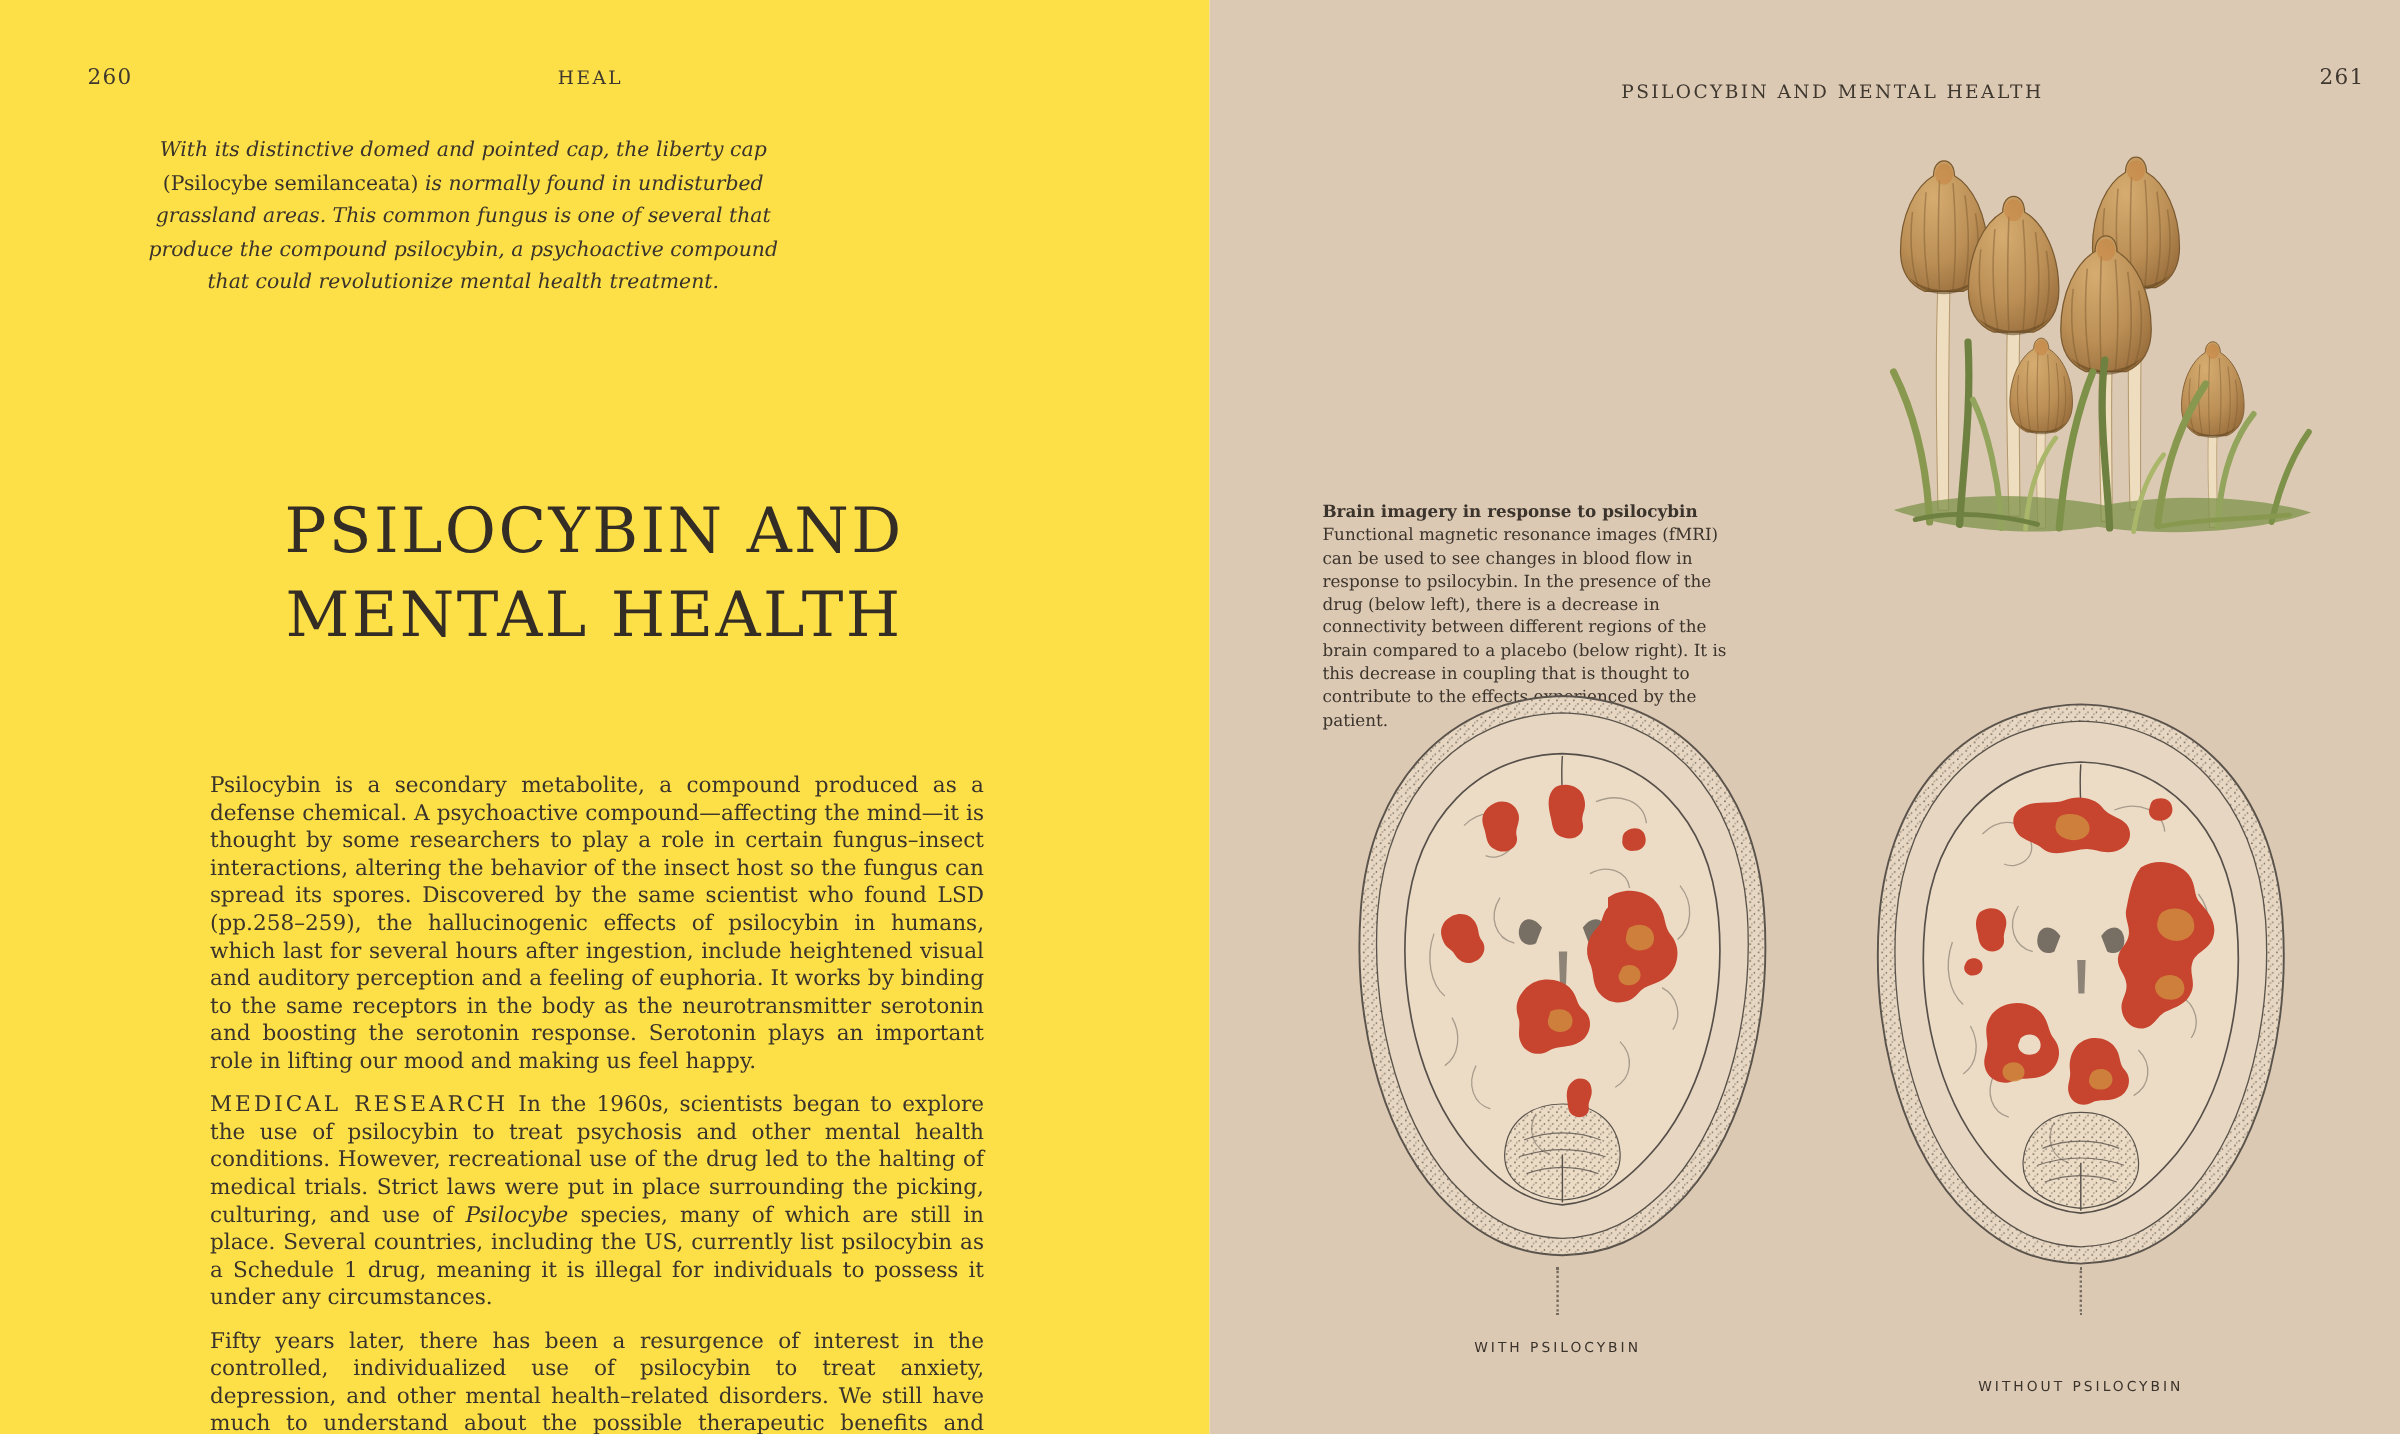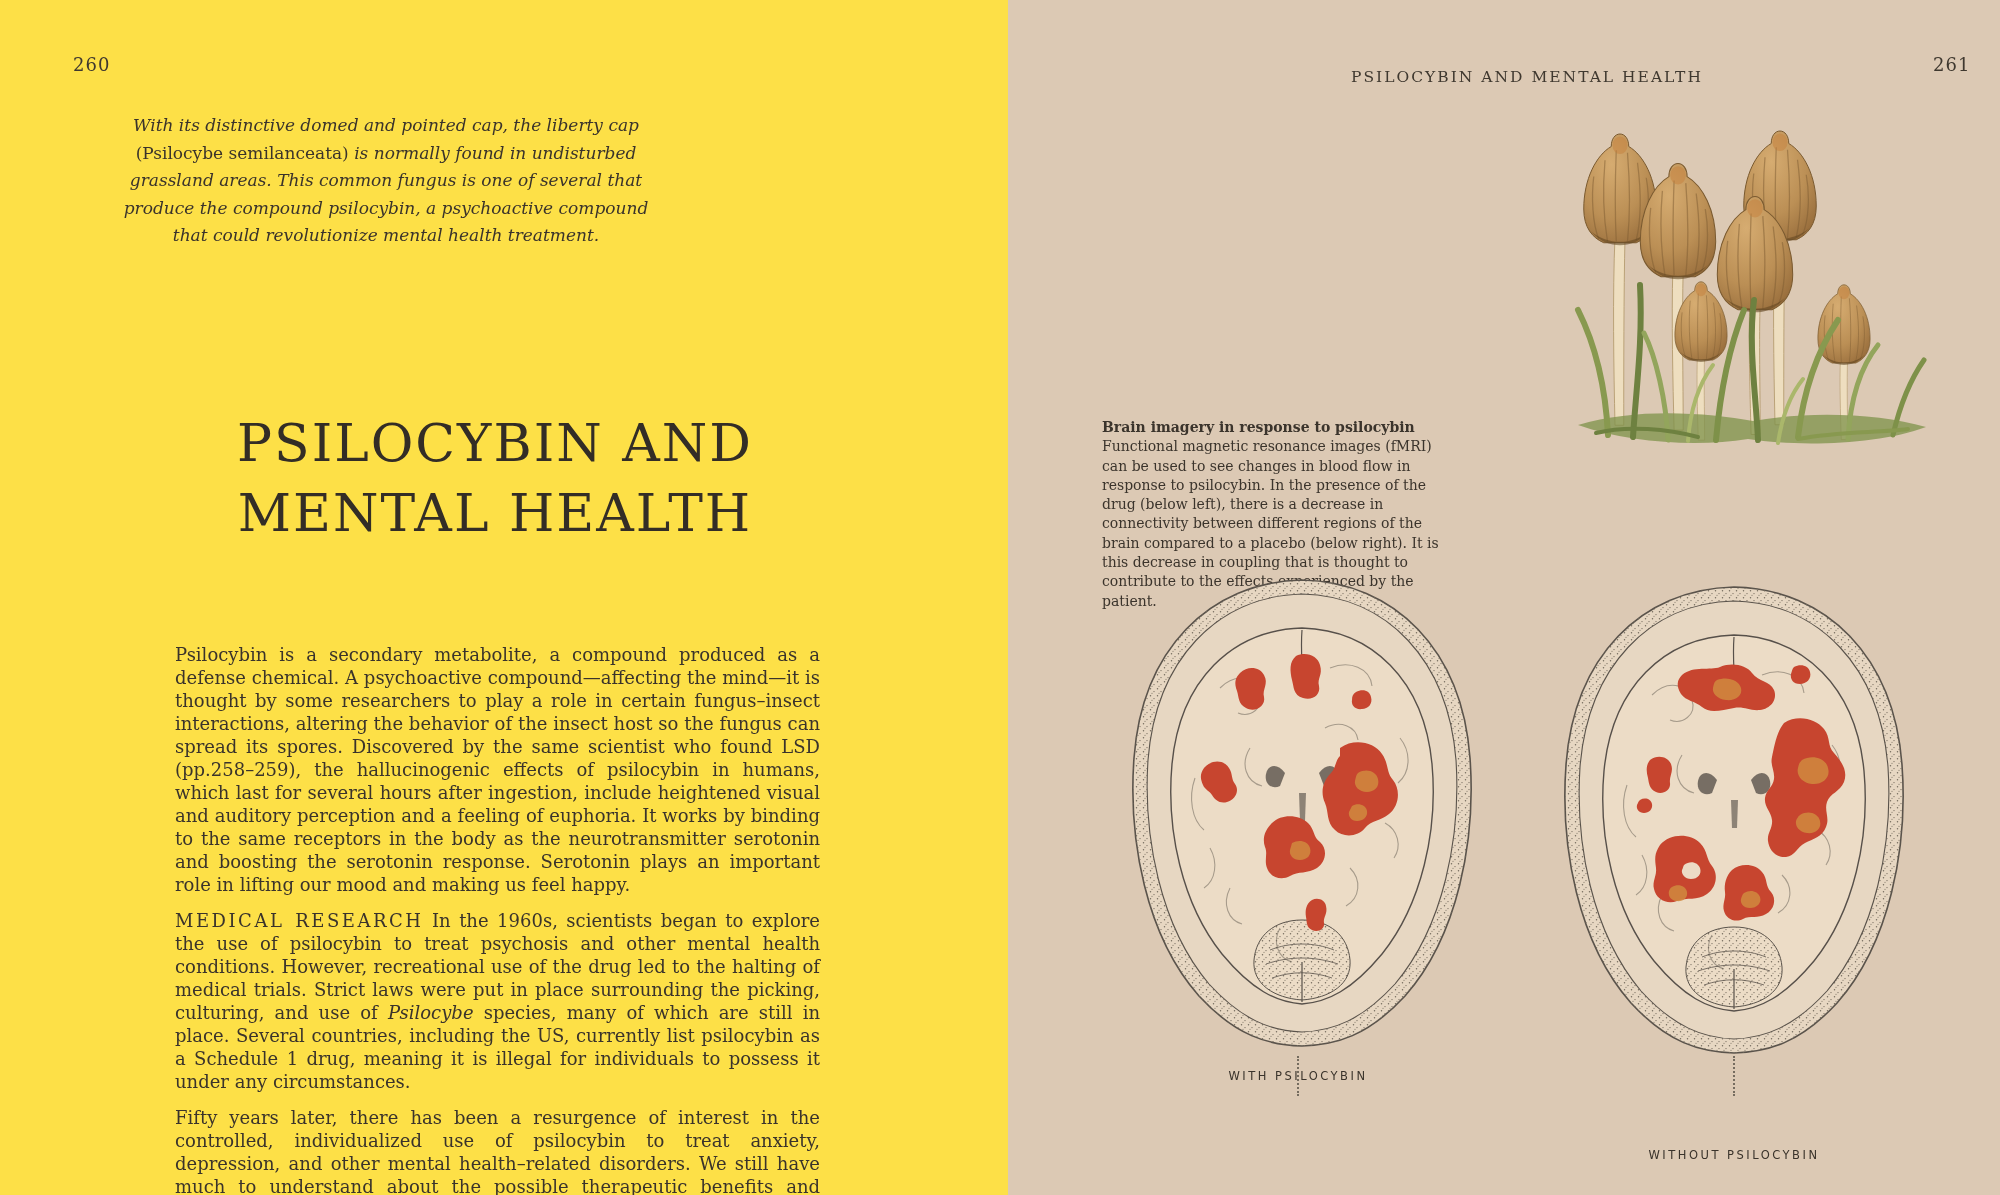--- a/index.html
+++ b/index.html
@@ -41,20 +41,21 @@
     color:#3a332b;text-align:center;width:300px;
   }
   .dot-line{width:0;height:40px;border-left:2px dotted #756c5f;}
   svg{display:block;}
 </style>
 </head>
 <body>
 
 <div class="page page-left">
   <div class="abs folio" style="left:73px;top:54px;">260</div>
+  <div class="abs running-head" style="left:192px;top:56px;width:600px;">HEAL</div>
 
   <div class="abs intro" style="left:105px;top:112px;width:562px;">
     <span>With its distinctive domed and pointed cap, the liberty cap </span><span class="roman">(Psilocybe semilanceata)</span><span> is normally found in undisturbed grassland areas. This common fungus is one of several that produce the compound psilocybin, a psychoactive compound that could revolutionize mental health treatment.</span>
   </div>
 
   <div class="abs chapter-title" style="left:95px;top:408px;width:800px;">
     <div>PSILOCYBIN AND</div>
     <div>MENTAL HEALTH</div>
   </div>
 
@@ -227,15 +228,15 @@
       <path d="M128,270 c10,-12 30,-12 40,-2 c8,8 6,16 12,23 c7,9 4,22 -5,28 c-10,7 -20,3 -30,7 c-10,4 -21,-2 -23,-12 c-2,-8 3,-13 2,-21 c-1,-9 -2,-14 4,-23 z M152,290 c6,-5 14,-3 16,3 c2,6 -2,11 -9,11 c-6,0 -10,-5 -9,-9 c1,-2 1,-3 2,-5 z" fill="#c7452f" fill-rule="evenodd"></path>
       <path d="M140,312 c6,-4 14,-1 15,5 c1,6 -4,10 -11,9 c-6,-1 -8,-6 -7,-10 c1,-2 1,-3 3,-4 z" fill="#d08a3e" opacity="0.85"></path>
       <path d="M200,295 c9,-8 24,-6 30,2 c6,7 3,14 9,20 c6,7 3,18 -5,22 c-8,5 -16,1 -23,5 c-8,4 -17,0 -19,-8 c-2,-7 2,-12 1,-19 c-1,-8 1,-16 7,-22 z" fill="#c7452f"></path>
       <path d="M212,318 c6,-4 14,-2 16,4 c2,6 -3,11 -10,11 c-7,0 -10,-5 -9,-9 c1,-3 1,-4 3,-6 z" fill="#d08a3e" opacity="0.85"></path>
     </g>
   </svg>
 
   <div class="abs dot-line" style="left:289px;top:1056px;"></div>
   <div class="abs dot-line" style="left:725px;top:1056px;"></div>
 
-  <div class="abs fig-label" style="left:140px;top:1069px;">WITH PSILOCYBIN</div>
+  <div class="abs fig-label" style="left:140px;top:1116px;">WITH PSILOCYBIN</div>
   <div class="abs fig-label" style="left:576px;top:1148px;">WITHOUT PSILOCYBIN</div>
 </div>
 
 </body></html>

